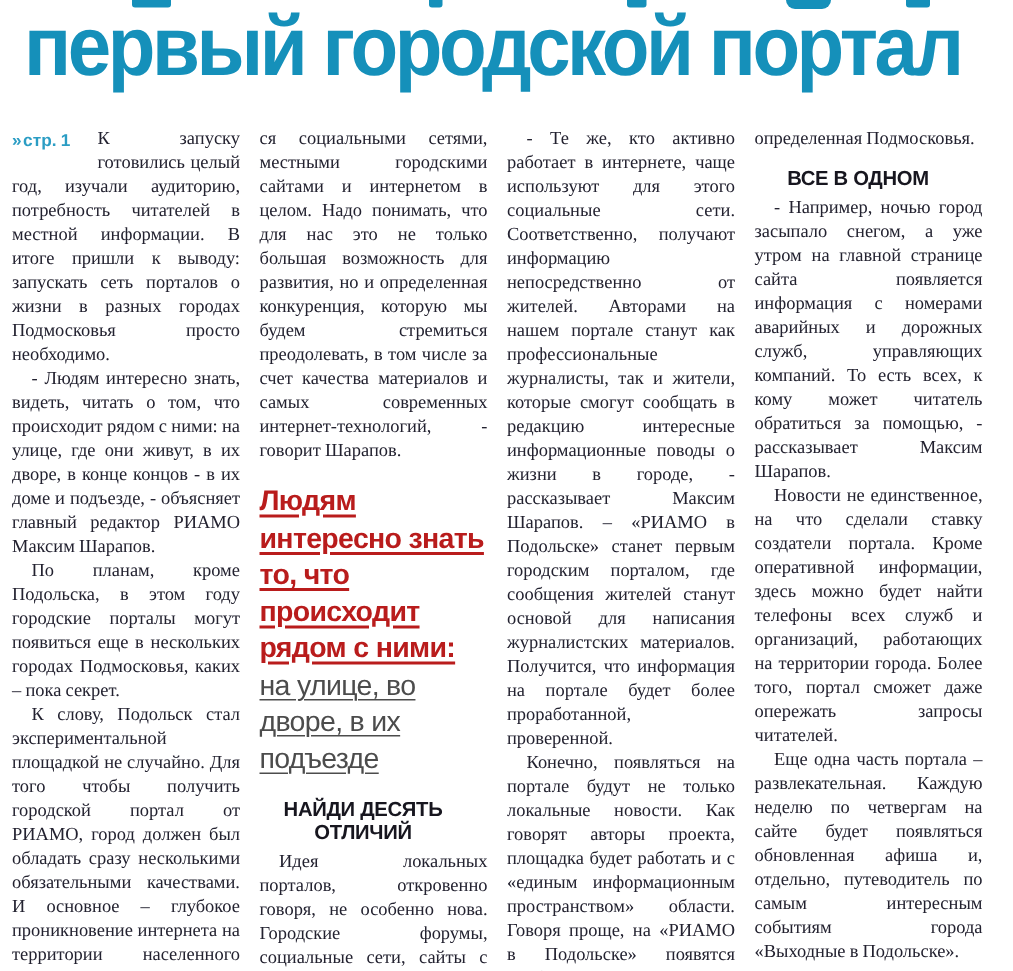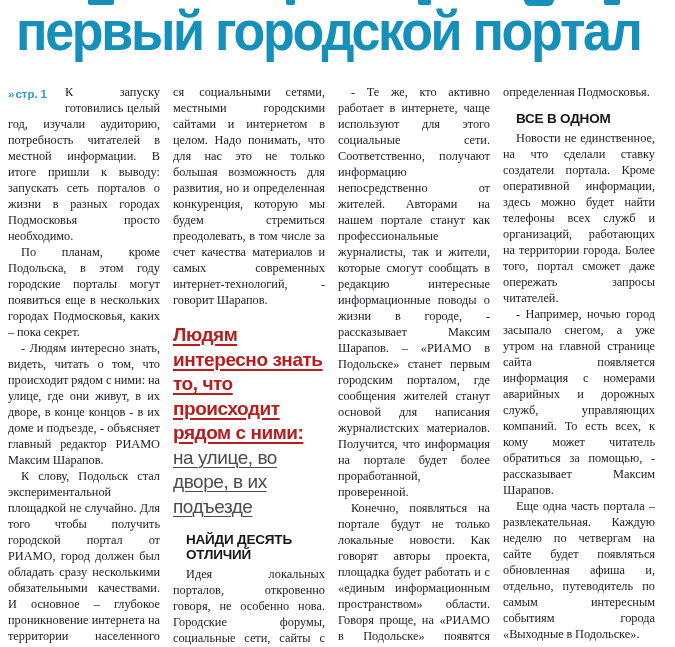--- a/index.html
+++ b/index.html
@@ -38,20 +38,21 @@
     font-family:"Liberation Sans", sans-serif;font-weight:700;
     font-size:11.5px;color:#2b9dc4;letter-spacing:0;
   }
   .chev{margin-right:2px;letter-spacing:-1px;}
 
   .sec-heading{
     font-family:"Liberation Sans", sans-serif;
     font-size:13.5px;font-weight:700;color:#17161f;
     margin:11px 0 4px 13px;line-height:15px;letter-spacing:-0.2px;
     max-width:112px;
+    text-align:center;
   }
 
   .pull-quote{
     margin:15px 0 13px 0;
     font-family:"Liberation Sans", sans-serif;
     font-size:19px;line-height:24.5px;letter-spacing:-0.45px;
     text-align:left;
   }
   .pq-red{
     color:#b91c1c;font-weight:700;
@@ -72,36 +73,36 @@
     <div class="frag" style="left:286px;width:9px;"></div>
     <div class="frag" style="left:418px;width:13px;"></div>
     <div class="frag curve" style="left:524px;width:30px;"></div>
     <div class="frag" style="left:604px;width:16px;"></div>
     <h1 class="headline">первый городской портал</h1>
   </div>
 
   <div class="columns">
     <div class="col">
         <p class="body-p lead"><span class="jump-marker"><span class="chev">»</span><span>стр. 1</span></span>К запуску готовились целый год, изучали аудиторию, потребность читателей в местной информации. В итоге пришли к выводу: запускать сеть порталов о жизни в разных городах Подмосковья просто необходимо.</p>
+        <p class="body-p">- Людям интересно знать, видеть, читать о том, что происходит рядом с ними: на улице, где они живут, в их дворе, в конце концов - в их доме и подъезде, - объясняет главный редактор РИАМО Максим Шарапов.</p>
         <p class="body-p">По планам, кроме Подольска, в этом году городские порталы могут появиться еще в нескольких городах Подмосковья, каких – пока секрет.</p>
-        <p class="body-p">- Людям интересно знать, видеть, читать о том, что происходит рядом с ними: на улице, где они живут, в их дворе, в конце концов - в их доме и подъезде, - объясняет главный редактор РИАМО Максим Шарапов.</p>
         <p class="body-p">К слову, Подольск стал экспериментальной площадкой не случайно. Для того чтобы получить городской портал от РИАМО, город должен был обладать сразу несколькими обязательными качествами. И основное – глубокое проникновение интернета на территории населенного пункта и активное пользование интернет-ресурсами жителями.</p>
       </div>
     <div class="col">
         <p class="body-p no-indent">ся социальными сетями, местными городскими сайтами и интернетом в целом. Надо понимать, что для нас это не только большая возможность для развития, но и определенная конкуренция, которую мы будем стремиться преодолевать, в том числе за счет качества материалов и самых современных интернет-технологий, - говорит Шарапов.</p>
         <div class="pull-quote"><span class="pq-red">Людям интересно знать то, что происходит рядом с ними: </span><span class="pq-gray">на улице, во дворе, в их подъезде</span></div>
         <h3 class="sec-heading">НАЙДИ ДЕСЯТЬ ОТЛИЧИЙ</h3>
         <p class="body-p">Идея локальных порталов, откровенно говоря, не особенно нова. Городские форумы, социальные сети, сайты с разнообразной информацией существуют в Подмосковье давно. Однако городские сайты РИАМО будут заметно отличаться от предшественников, обещают авторы проекта. Зачастую городские СМИ, в первую очередь, конечно, газеты и журналы, неохотно</p>
       </div>
     <div class="col">
         <p class="body-p">- Те же, кто активно работает в интернете, чаще используют для этого социальные сети. Соответственно, получают информацию непосредственно от жителей. Авторами на нашем портале станут как профессиональные журналисты, так и жители, которые смогут сообщать в редакцию интересные информационные поводы о жизни в городе, - рассказывает Максим Шарапов. – «РИАМО в Подольске» станет первым городским порталом, где сообщения жителей станут основой для написания журналистских материалов. Получится, что информация на портале будет более проработанной, проверенной.</p>
         <p class="body-p">Конечно, появляться на портале будут не только локальные новости. Как говорят авторы проекта, площадка будет работать и с «единым информационным пространством» области. Говоря проще, на «РИАМО в Подольске» появятся сообщения о деятельности губернатора и</p>
       </div>
     <div class="col">
         <p class="body-p no-indent">определенная Подмосковья.</p>
         <h3 class="sec-heading">ВСЕ В ОДНОМ</h3>
+        <p class="body-p">- Например, ночью город засыпало снегом, а уже утром на главной странице сайта появляется информация с номерами аварийных и дорожных служб, управляющих компаний. То есть всех, к кому может читатель обратиться за помощью, - рассказывает Максим Шарапов.</p>
         <p class="body-p">Новости не единственное, на что сделали ставку создатели портала. Кроме оперативной информации, здесь можно будет найти телефоны всех служб и организаций, работающих на территории города. Более того, портал сможет даже опережать запросы читателей.</p>
-        <p class="body-p">- Например, ночью город засыпало снегом, а уже утром на главной странице сайта появляется информация с номерами аварийных и дорожных служб, управляющих компаний. То есть всех, к кому может читатель обратиться за помощью, - рассказывает Максим Шарапов.</p>
         <p class="body-p">Еще одна часть портала – развлекательная. Каждую неделю по четвергам на сайте будет появляться обновленная афиша и, отдельно, путеводитель по самым интересным событиям города «Выходные в Подольске».</p>
       </div>
   </div>
 
 </div>
 
 </body></html>

